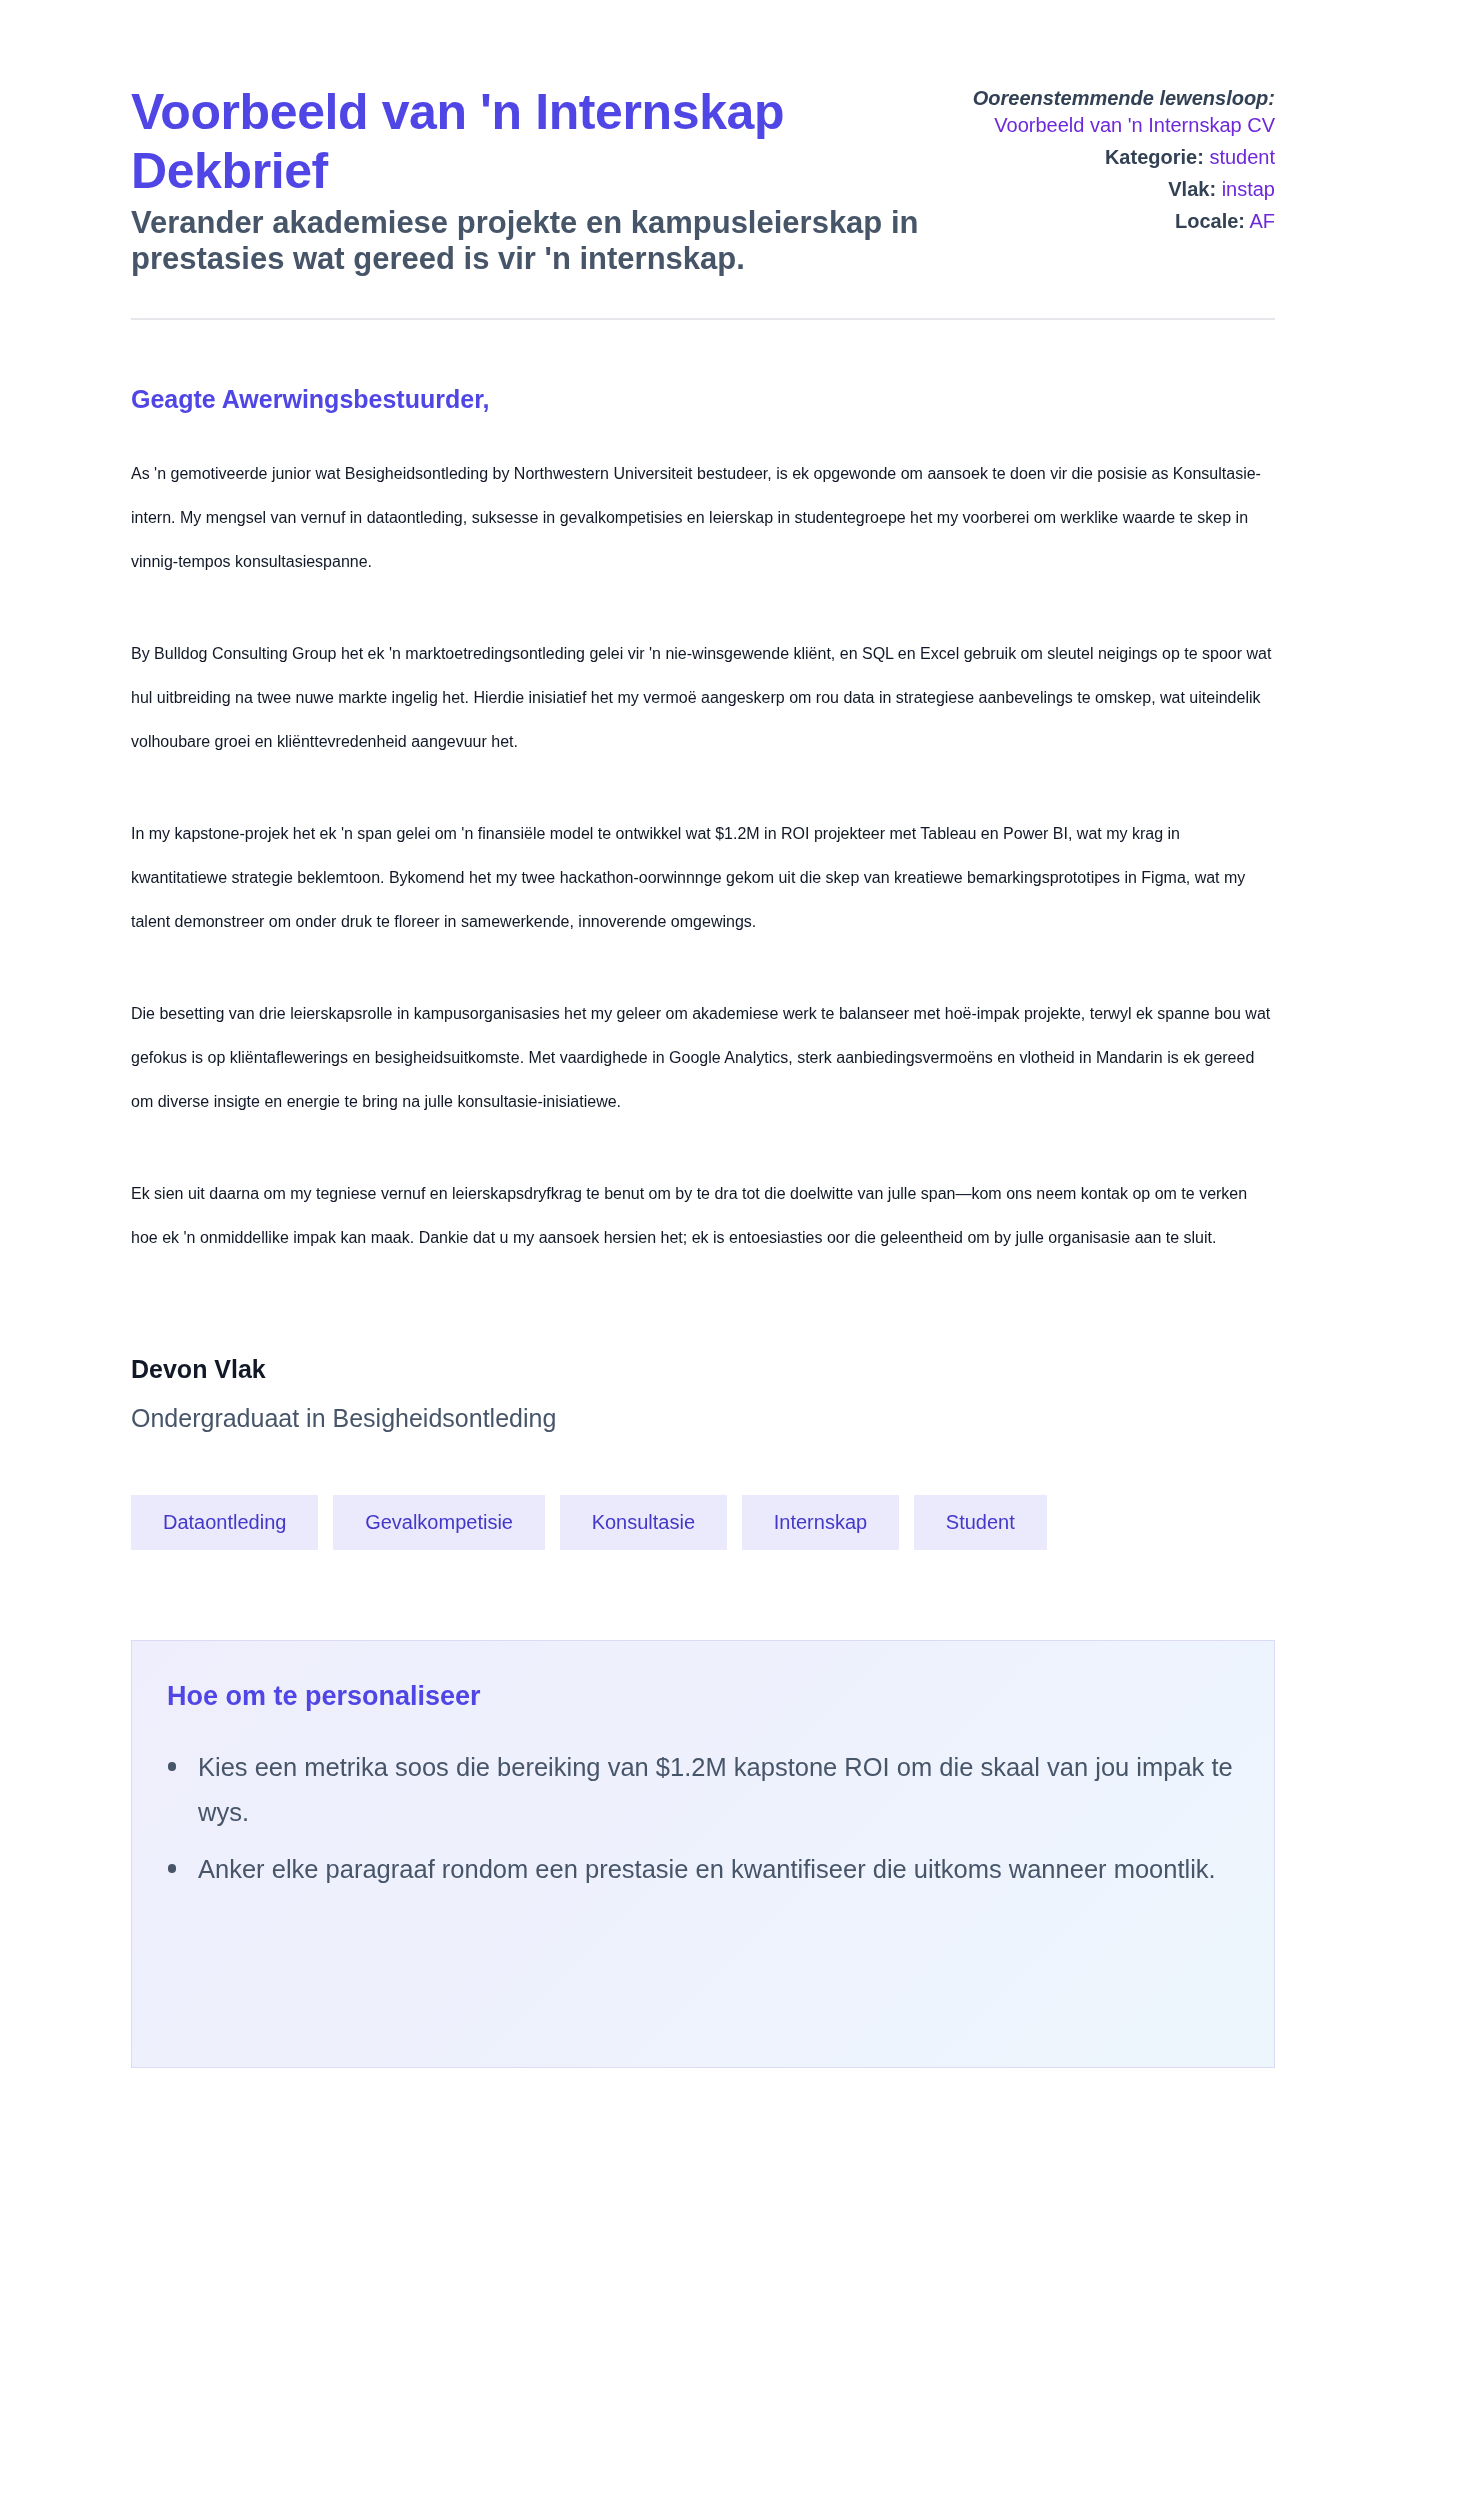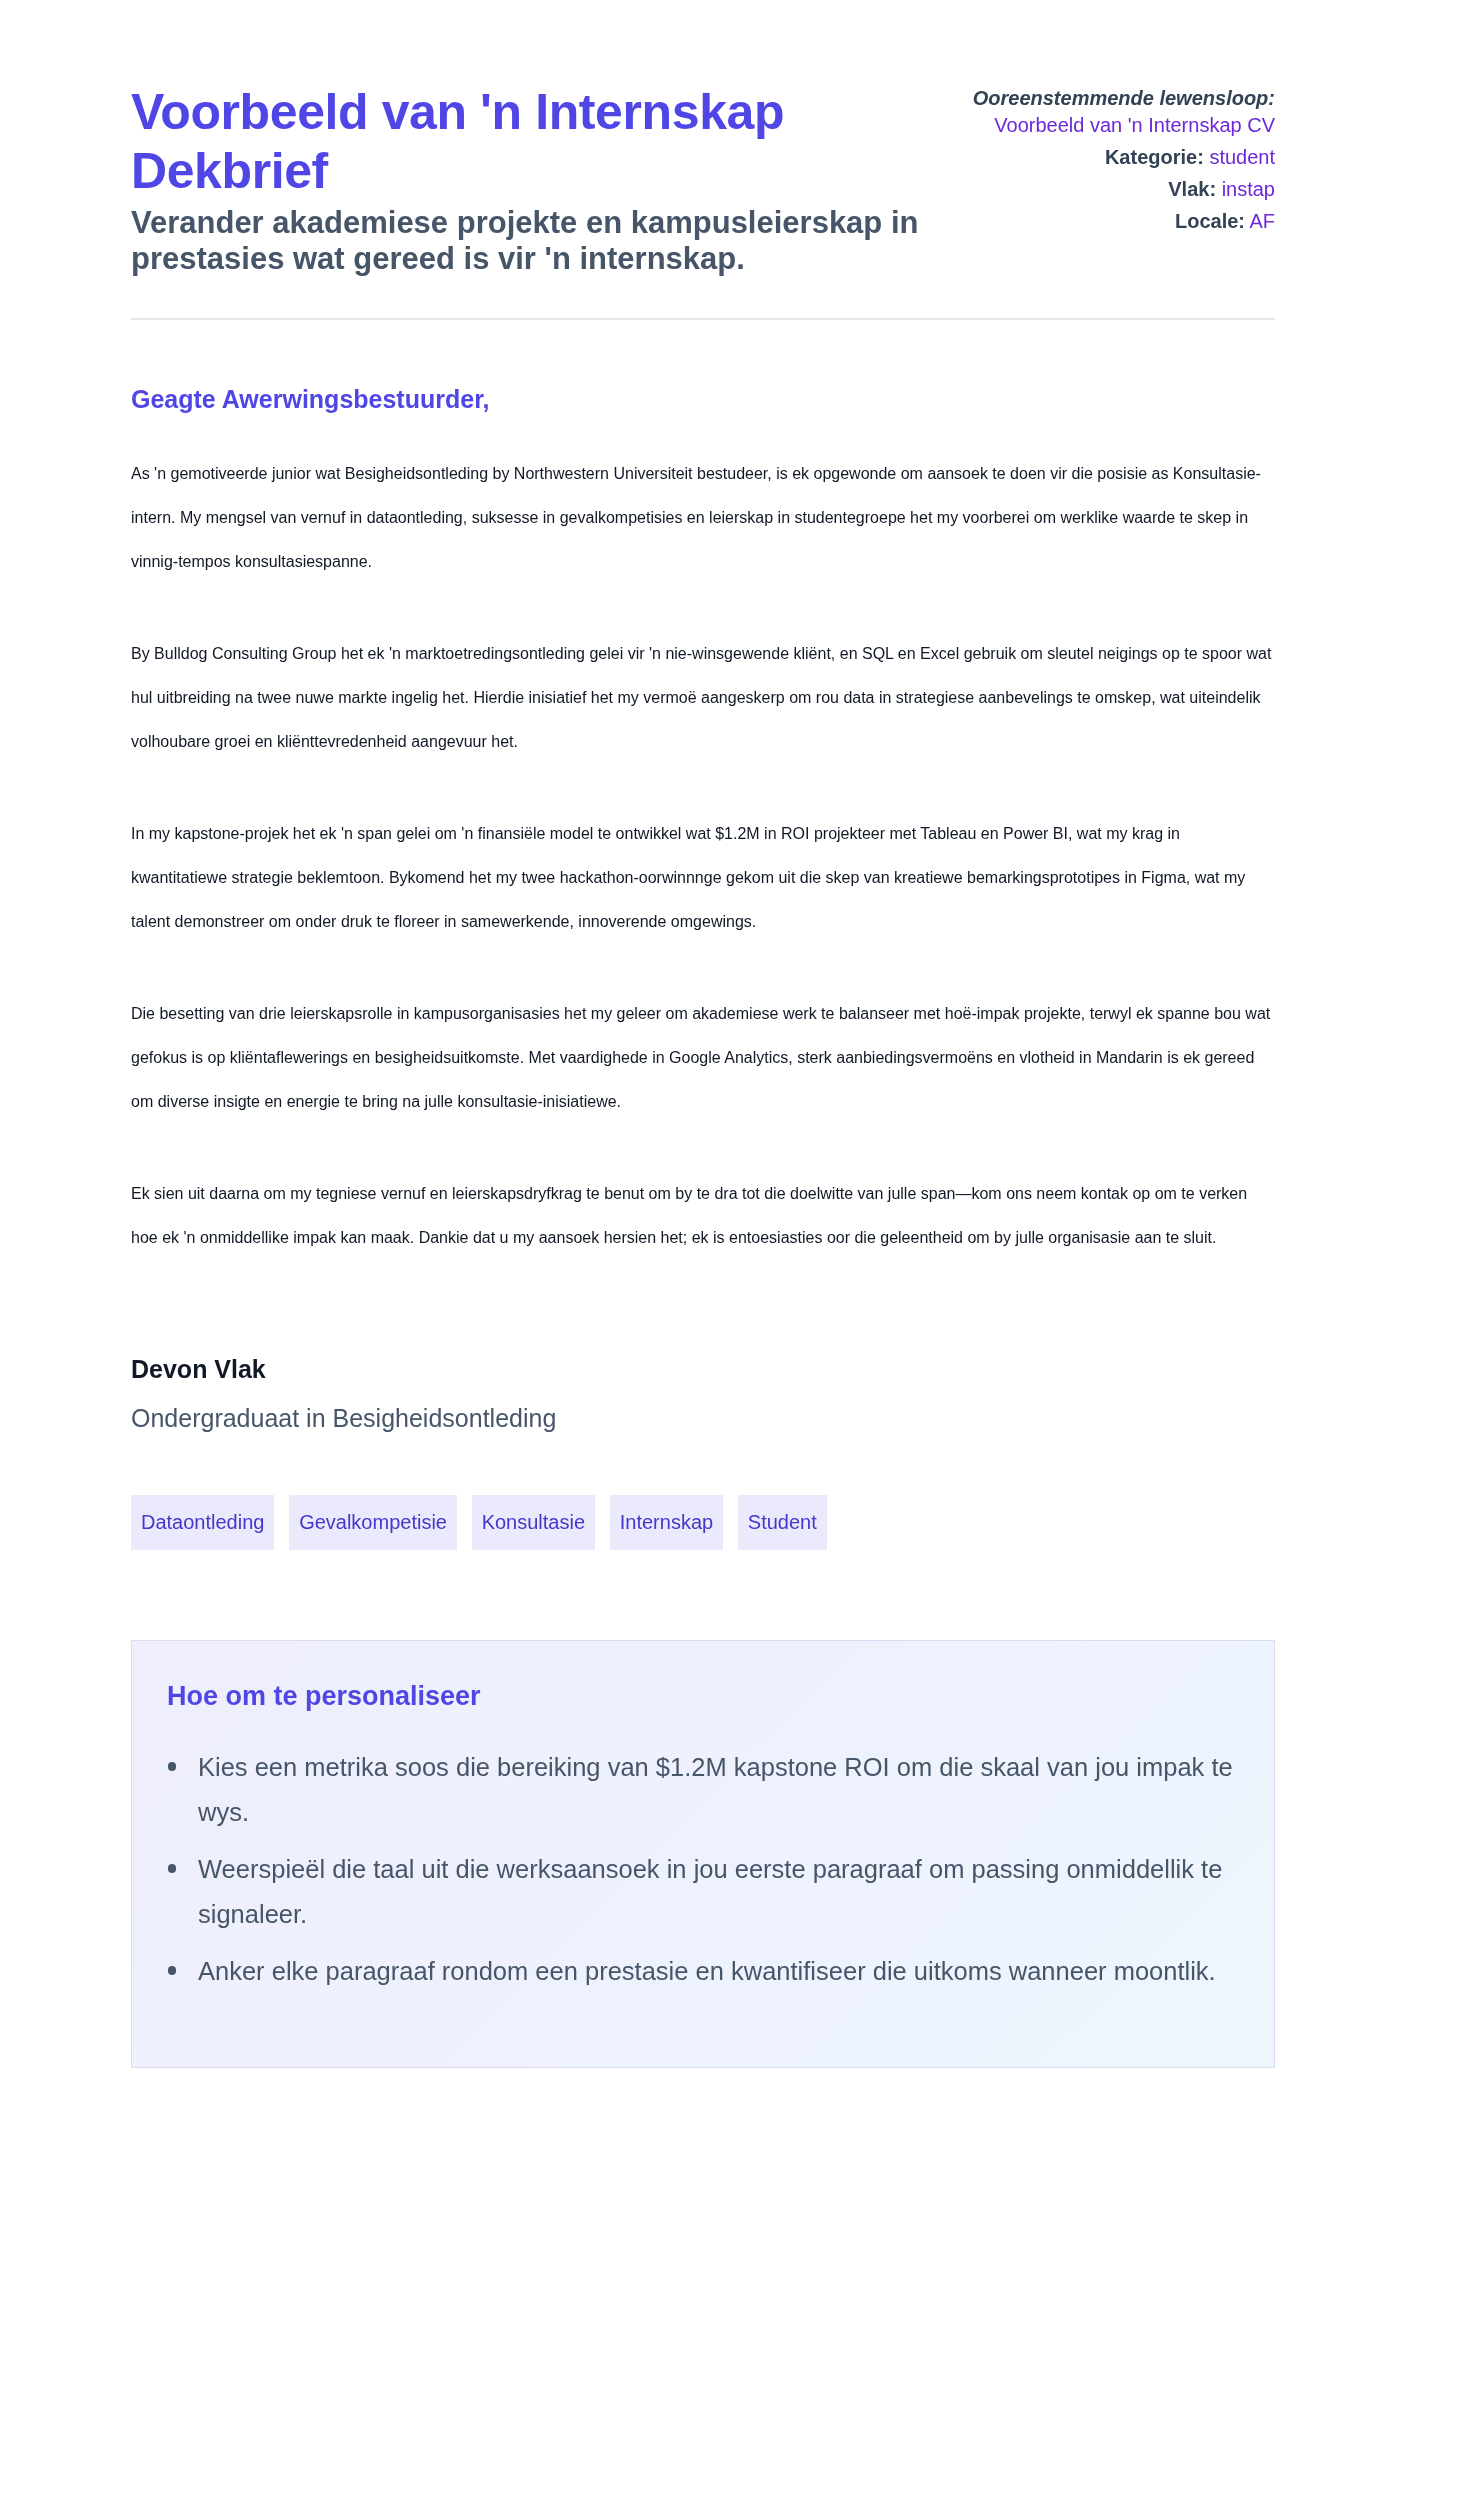--- a/index.html
+++ b/index.html
@@ -87,21 +87,21 @@
       gap: 14.7px;
       margin-top: 59px;
     }
     .tag {
       background: #ebe9fc;
       color: #4338ca;
       font-size: 20px;
       font-weight: 500;
       height: 55px;
       line-height: 55px;
-      padding: 0 10px;
+      padding: 0 32px;
     }
 
     
     .tipbox {
       margin-top: 90px;
       border: 1.7px solid #dcdaf5;
       background: linear-gradient(135deg, #efeefc 0%, #eef2fd 55%, #edf6fd 100%);
       padding: 38px 35px 38px 35px;
       height: 428px;
     }
@@ -188,23 +188,19 @@
 
   <aside class="tipbox">
     <h3 class="tip-title">Hoe om te personaliseer</h3>
     <ul class="tip-list">
       <li class="tip-item">
         <span class="tip-bullet"></span>
         <span>Kies een metrika soos die bereiking van $1.2M kapstone ROI om die skaal van jou impak te wys.</span>
       </li>
       <li class="tip-item">
         <span class="tip-bullet"></span>
-        <span>Weerspieël die taal uit die werksaansoek in jou eerste paragraaf om passing onmiddellik te signaleer.</span>
-      </li>
-      <li class="tip-item">
-        <span class="tip-bullet"></span>
         <span>Anker elke paragraaf rondom een prestasie en kwantifiseer die uitkoms wanneer moontlik.</span>
       </li>
     </ul>
   </aside>
 
 </div>
 
 
 </body></html>

